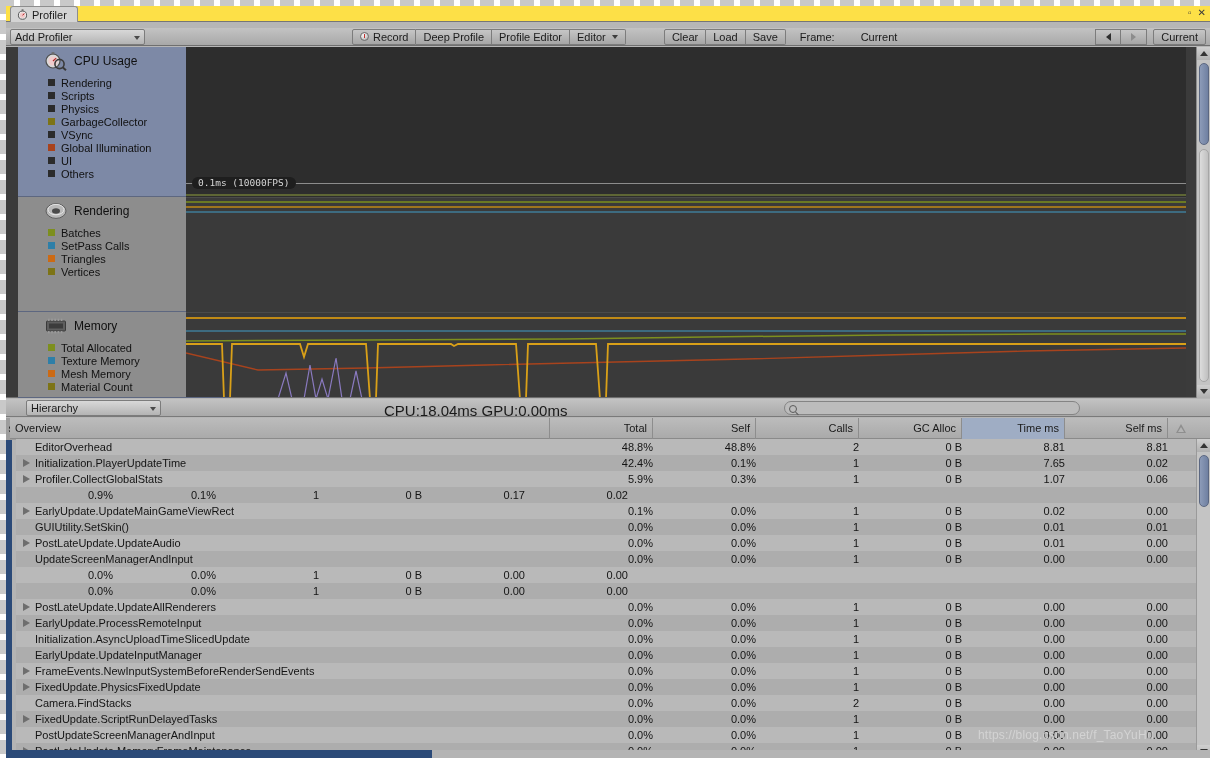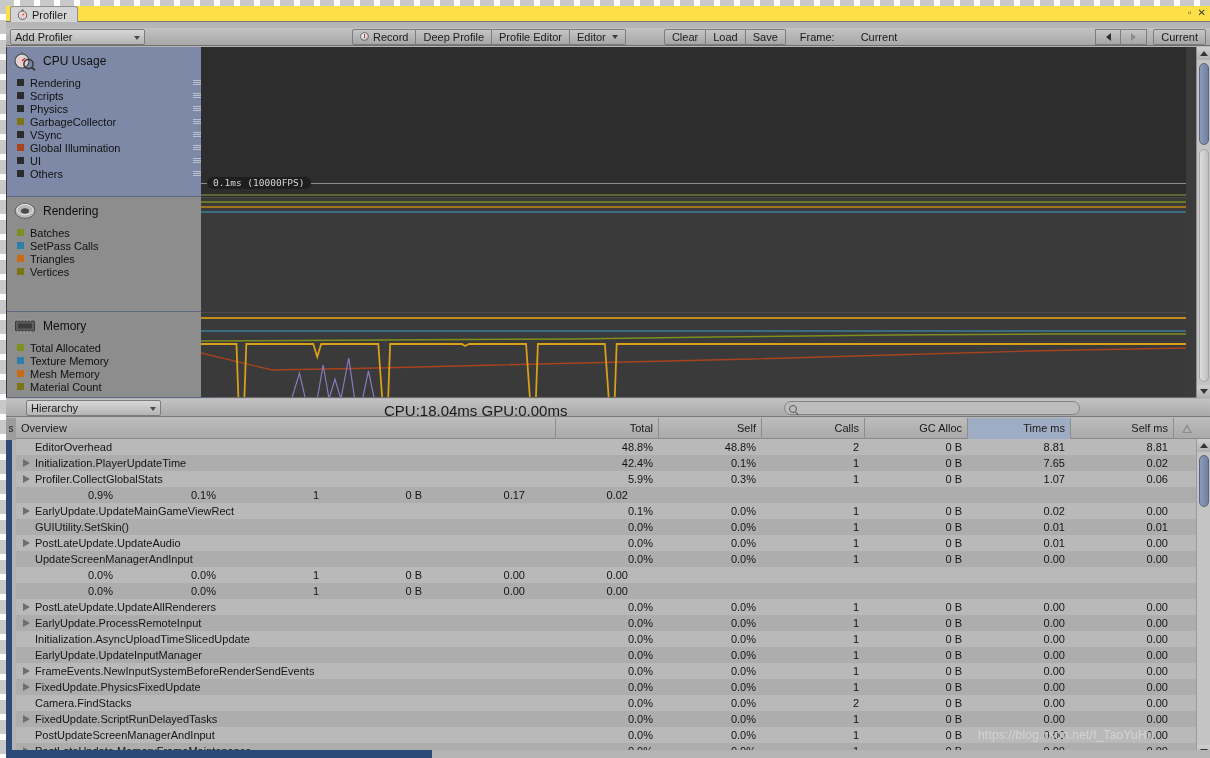--- a/index.html
+++ b/index.html
@@ -60,33 +60,33 @@
     background:linear-gradient(#c6c6c6,#a6a6a6); border:1px solid #7c7c7c; }
   .tri-l { border-top:4px solid transparent; border-bottom:4px solid transparent;
     border-right:5px solid #2e2e2e; }
   .tri-r { border-top:4px solid transparent; border-bottom:4px solid transparent;
     border-left:5px solid #8c8c8c; }
 
   
   .graphs { position:absolute; left:6px; top:47px; width:1204px; height:351px;
     background:#3b3b3b; border-bottom:1px solid #6e6e6e; }
   .chart-area { position:absolute; left:180px; top:0; right:24px; bottom:0;
-    background:#333333; overflow:hidden;margin-left:15px; }
+    background:#333333; overflow:hidden; }
   .chart-row { position:absolute; left:0; right:0; overflow:hidden; }
   .chart-cpu { top:0; height:150px; background:#2d2d2d; }
   .chart-rnd { top:150px; height:115px; background:#3a3a3a; border-top:1px solid #4a4a4a; }
   .chart-mem { top:265px; height:86px; background:#3a3a3a; border-top:1px solid #4a4a4a; }
   .fps-pill { position:absolute; left:6px; top:130px; height:12px; padding:0 6px;
     background:#1e1e1e; border-radius:6px; color:#d5d5d5; font-size:9.5px;
     line-height:12px; font-family:"DejaVu Sans Mono", monospace; z-index:5; }
   .fps-line { position:absolute; left:0; right:0; top:136px; height:1px; background:#8c8c8c; z-index:4; }
 
   
-  .mod { position:absolute; left:1px; width:210px; background:#7d89a6;
-    border-bottom:1px solid #5d6780; }
+  .mod { position:absolute; left:12px; width:210px; background:#7d89a6;
+    border-bottom:1px solid #5d6780;padding-left:20px; }
   .mod.dim { background:#8d8d8d; }
   .mod-head { position:relative; height:28px; display:flex; align-items:center;
     padding-left:6px; gap:6px; }
   .mod-title { font-size:12px; color:#101010; }
   .mod-close { position:absolute; right:5px; top:6px; width:11px; height:11px;
     color:#2a2a2a; font-size:12px; line-height:9px; text-align:center; cursor:default; }
   .mod-icon { width:24px; height:20px; flex:0 0 auto; }
   .legend { padding:1px 0 4px 10px; }
   .leg-row { position:relative; height:13px; display:flex; align-items:center;
     gap:6px; font-size:11px; color:#111111; }
@@ -131,21 +131,21 @@
     border:1px solid #5a5a5a; border-radius:50%; }
   .search-ico::after { content:""; position:absolute; right:-3px; bottom:-2px;
     width:4px; height:1px; background:#5a5a5a; transform:rotate(45deg); }
 
   
   .tablewrap { position:absolute; left:6px; top:418px; width:1204px; height:340px;
     background:#b4b4b4; overflow:hidden; }
   .edge-s { position:absolute; left:0; top:0; width:10px; height:22px;
     background:#9d9d9d; font-size:10px; color:#1d1d1d; text-align:center; line-height:22px; }
   .edge-bar { position:absolute; left:0; top:22px; width:6px; bottom:0; background:#2b4a78; }
-  .thead { position:absolute; left:10px; top:0; right:0; height:21px;
+  .thead { position:absolute; left:4px; top:0; right:0; height:21px;
     background:linear-gradient(#bcbcbc,#aaaaaa); border-bottom:1px solid #8a8a8a;
     display:flex; align-items:center; }
   .th { height:21px; display:flex; align-items:center; font-size:11px;
     border-right:1px solid #8d8d8d; padding:0 5px; }
   .th.name { flex:0 0 540px; justify-content:flex-start; }
   .th.num { flex:0 0 103px; justify-content:flex-end; }
   .th.sorted { background:#9fadc4; }
   .th.sortico { flex:0 0 26px; justify-content:center; border-right:none; }
   .sort-tri { width:0; height:0; border-left:5px solid transparent;
     border-right:5px solid transparent; border-bottom:9px solid transparent;

